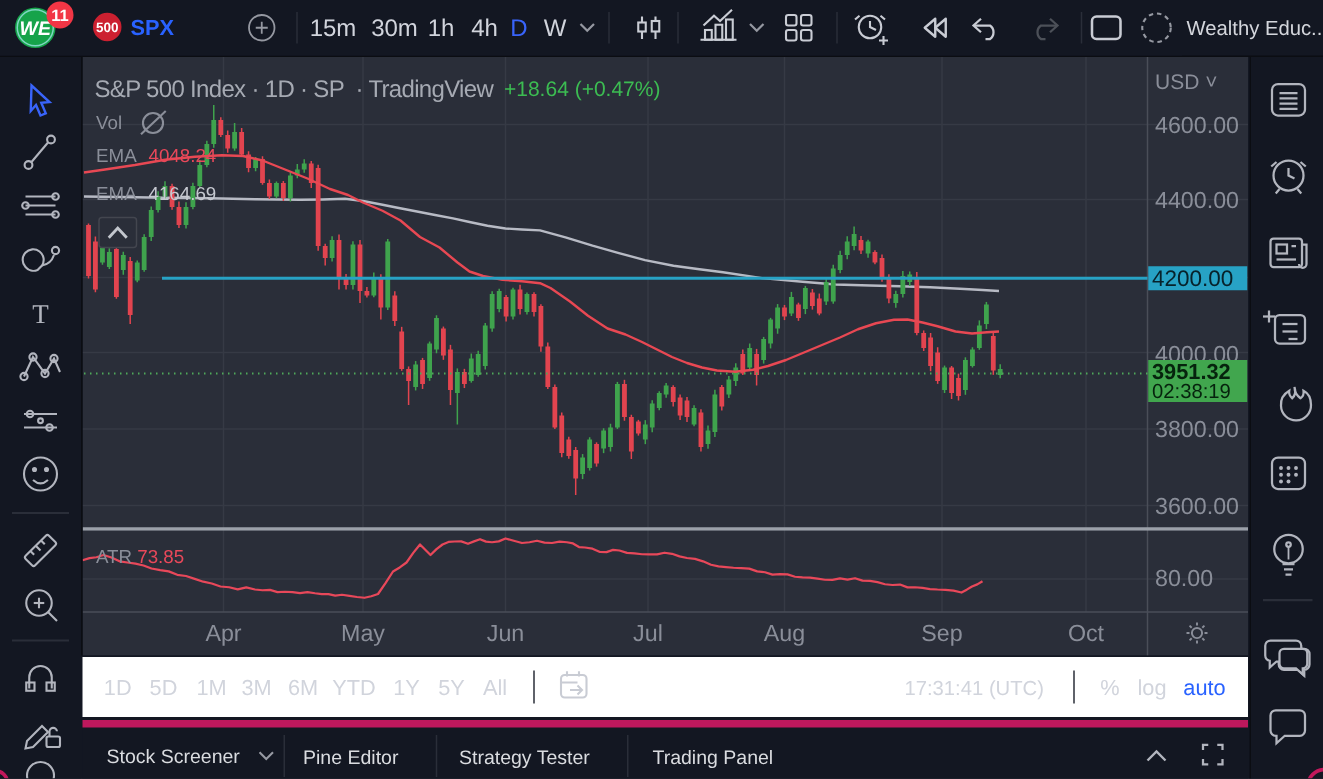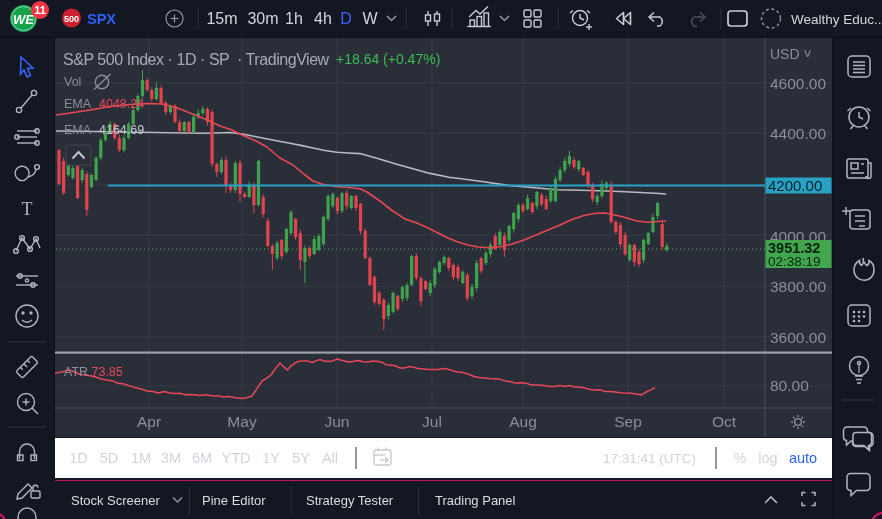--- a/index.html
+++ b/index.html
@@ -544,21 +544,21 @@
 <g fill="none" stroke="#c9ccd4" stroke-width="1.4">
 <rect x="319" y="12" width="17" height="15" rx="2.5"></rect>
 <line x1="319" y1="17" x2="330" y2="17"></line>
         <line x1="323" y1="9.5" x2="323" y2="13"></line>
         <line x1="331" y1="9.5" x2="331" y2="13"></line>
 <path d="M325 22 h8 m-3,-3 l3,3 -3,3"></path>
 </g>
 </svg>
 </div>
 
-<div class="abs" id="statusbar" style="left:55px;top:480px;width:777px;height:39px;background:#131722;border-top:1px solid #be185d">
+<div class="abs" id="statusbar" style="left:55px;top:480px;width:777px;height:39px;background:#131722;border-top:5px solid #be185d">
 <svg width="777" height="39">
 <g font-size="13" fill="#dadce0" font-family="Liberation Sans">
 <text x="16" y="23.5">Stock Screener</text>
 <text x="147" y="24">Pine Editor</text>
 <text x="251" y="24">Strategy Tester</text>
 <text x="380" y="24">Trading Panel</text>
 </g>
 <path d="M118 16.5 l4.5,4.5 4.5,-4.5" fill="none" stroke="#9598a1" stroke-width="1.4"></path>
 <line x1="134.5" y1="5" x2="134.5" y2="33" stroke="#2a2e39"></line>
 <line x1="236" y1="5" x2="236" y2="33" stroke="#2a2e39"></line>

